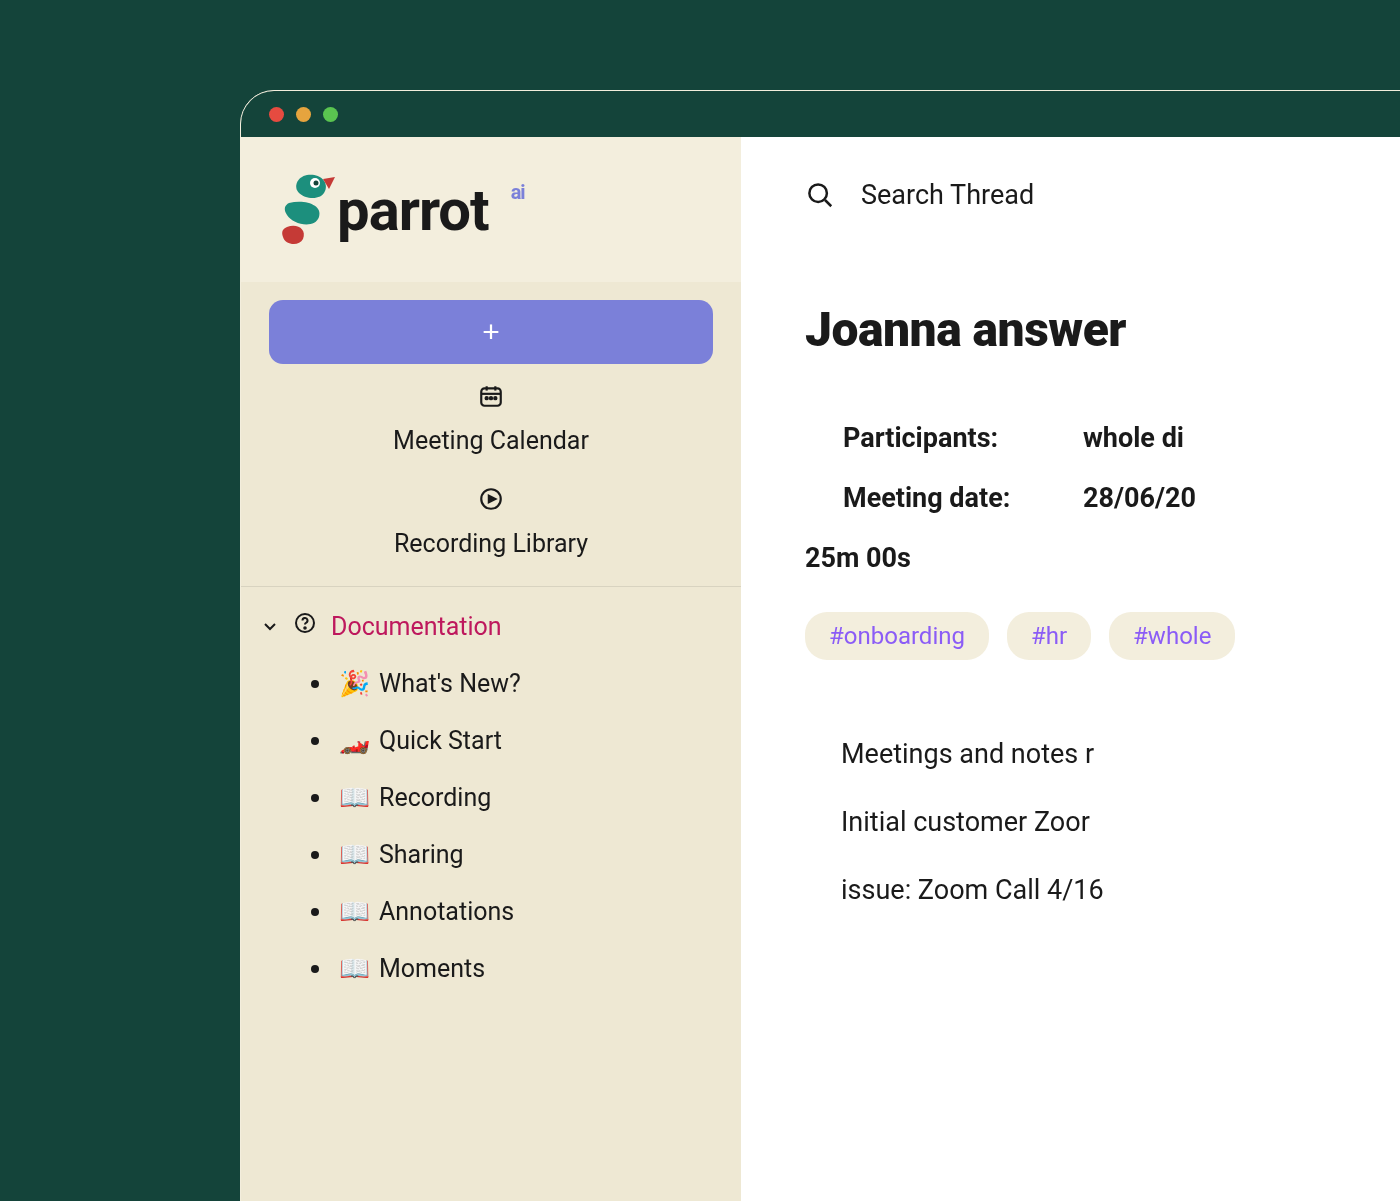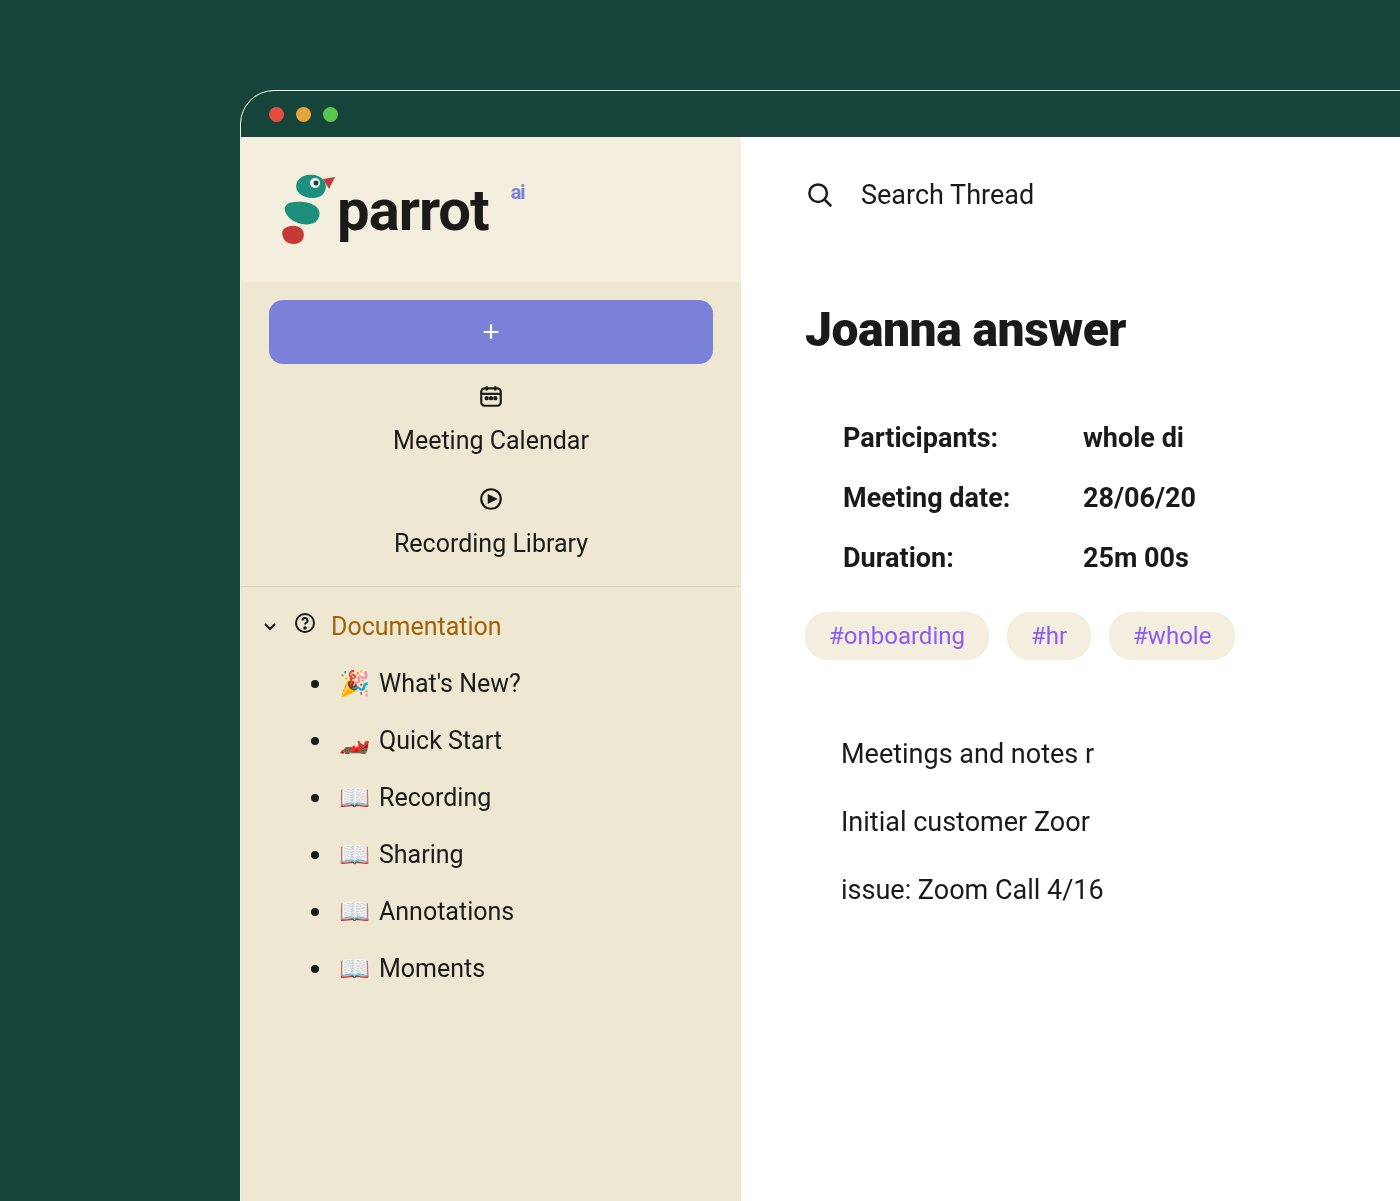--- a/index.html
+++ b/index.html
@@ -104,21 +104,21 @@
   .nav-item + .nav-item { padding-top: 24px; }
   .nav-icon { width: 28px; height: 28px; display: flex; align-items: center; justify-content: center; }
 
   .divider { height: 1px; background: #d8d3c0; margin: 0; }
 
   .section-header {
     display: flex;
     align-items: center;
     gap: 14px;
     padding: 24px 20px 10px 20px;
-    color: #a16207;
+    color: #be185d;
     font-size: 25px;
     cursor: pointer;
   }
   .chev { width: 18px; display:flex; justify-content:center; }
 
   .doc-list { list-style: none; padding: 4px 0 0 70px; }
   .doc-list li {
     display: flex;
     align-items: center;
     gap: 10px;
@@ -315,21 +315,20 @@
 
       <div class="meta-row">
         <span class="meta-label">Participants:</span>
         <span class="meta-value">whole di</span>
       </div>
       <div class="meta-row">
         <span class="meta-label">Meeting date:</span>
         <span class="meta-value">28/06/20</span>
       </div>
       <div class="meta-row">
-        <span class="meta-label">Duration:</span>
         <span class="meta-value">25m 00s</span>
       </div>
 
       <div class="tags-row">
         <span class="tag">#onboarding</span>
         <span class="tag">#hr</span>
         <span class="tag">#whole</span>
       </div>
 
       <div class="body-text">

